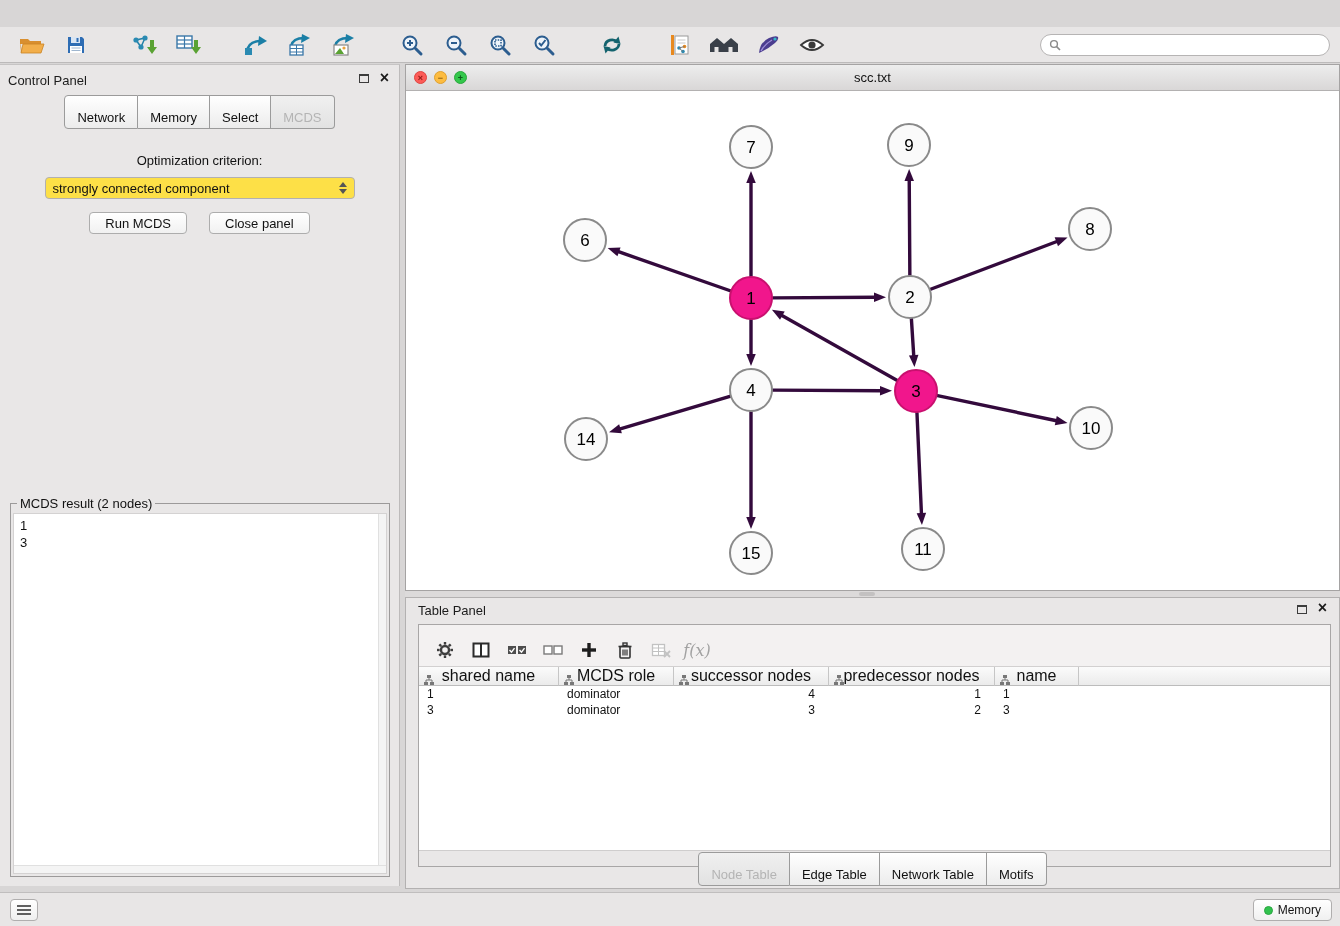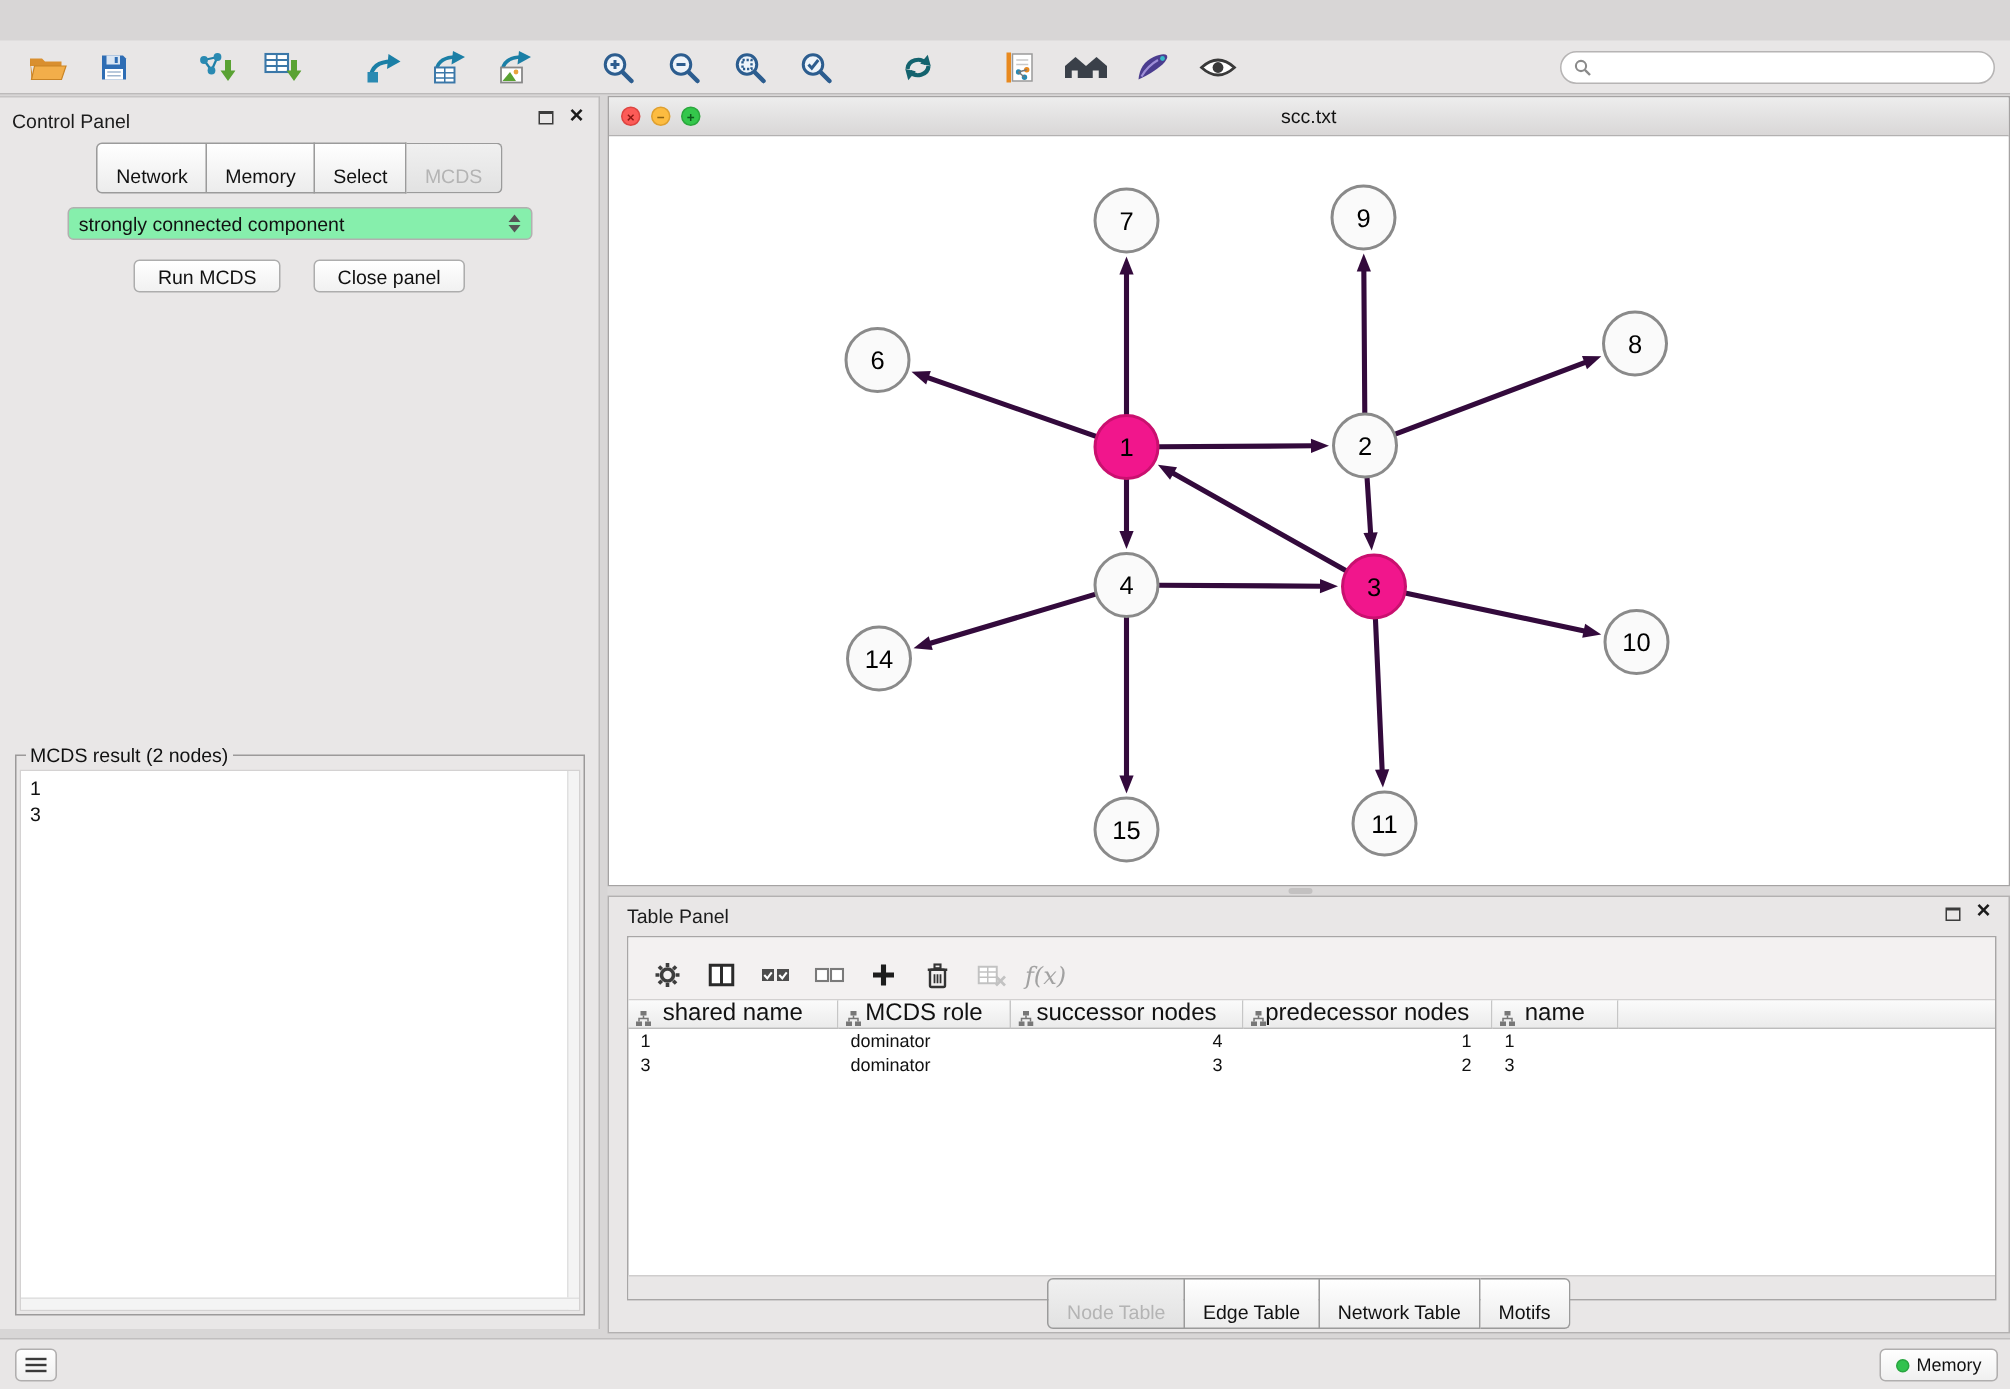--- a/index.html
+++ b/index.html
@@ -24,21 +24,21 @@
   .float-icon { position:absolute; right:30px; top:9px; width:10px; height:9px; border:1px solid #3c3c3c; border-top:2px solid #3c3c3c; }
   .close-x { position:absolute; right:10px; top:4px; font-size:16px; font-weight:bold; color:#1b1b1b; cursor:default; }
 
   .tabs { display:flex; justify-content:center; }
   .tab { font-size:13px; padding:14px 12px 3px; background:linear-gradient(#ffffff,#ececec); border:1px solid #9b9b9b; border-left:none; color:#111; white-space:nowrap; cursor:default; }
   .tab:first-child { border-left:1px solid #9b9b9b; border-radius:4px 0 0 4px; }
   .tab:last-child { border-radius:0 4px 4px 0; }
   .tab.active { color:#b4b4b4; background:linear-gradient(#f0f0f0,#e2e2e2); }
 
   .opt-label { text-align:center; font-size:13px; color:#111; margin-top:24px; }
-  .dropdown { width:310px; height:22px; margin:9px auto 0; background:#86efac; border:1px solid #b2b0b0; border-radius:4px; display:flex; align-items:center; padding:0 7px; font-size:13px; color:#111; }
+  .dropdown { width:310px; height:22px; margin:9px auto 0; background:#fde047; border:1px solid #b2b0b0; border-radius:4px; display:flex; align-items:center; padding:0 7px; font-size:13px; color:#111; }
   .stepper { margin-left:auto; display:flex; flex-direction:column; gap:2px; }
   .stepper i { display:block; width:0; height:0; border-left:4px solid transparent; border-right:4px solid transparent; }
   .stepper .up { border-bottom:5px solid #555; }
   .stepper .down { border-top:5px solid #555; }
 
   .btn-row { display:flex; justify-content:center; gap:22px; margin-top:13px; }
   .mac-btn { font-family:"Liberation Sans",sans-serif; font-size:13px; color:#111; height:22px; padding:0 15px; background:linear-gradient(#ffffff,#f1f1f1); border:1px solid #adadad; border-radius:4px; cursor:default; }
 
   .result-box { position:absolute; left:10px; top:431px; width:380px; height:381px; border:1px solid #9c9a9a; padding:2px; }
   .result-box legend { font-size:13px; color:#111; padding:0 3px; margin-left:4px;margin-top:40px; }
@@ -258,20 +258,21 @@
       <span class="panel-title">Control Panel</span>
       <span class="float-icon"></span>
       <span class="close-x">×</span>
     </div>
     <div class="tabs" id="cp-tabs">
         <div class="tab">Network</div>
         <div class="tab">Memory</div>
         <div class="tab">Select</div>
         <div class="tab active">MCDS</div>
       </div>
+    <div class="opt-label">Optimization criterion:</div>
     <div class="dropdown">
       <span>strongly connected component</span>
       <span class="stepper">
           <i class="up"></i>
           <i class="down"></i>
         </span>
     </div>
     <div class="btn-row">
       <button class="mac-btn">Run MCDS</button>
       <button class="mac-btn">Close panel</button>

